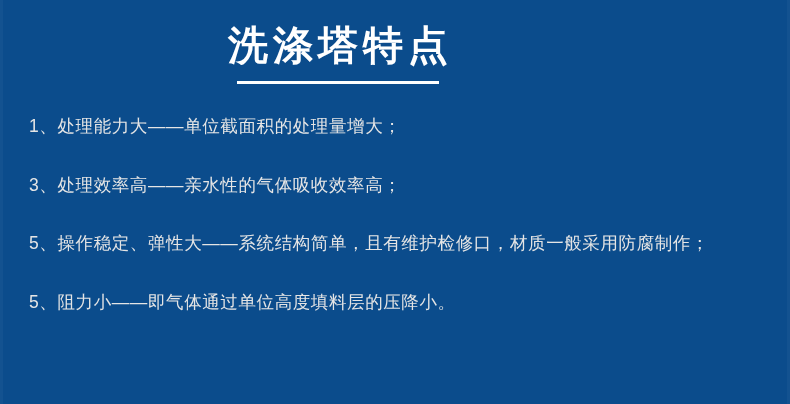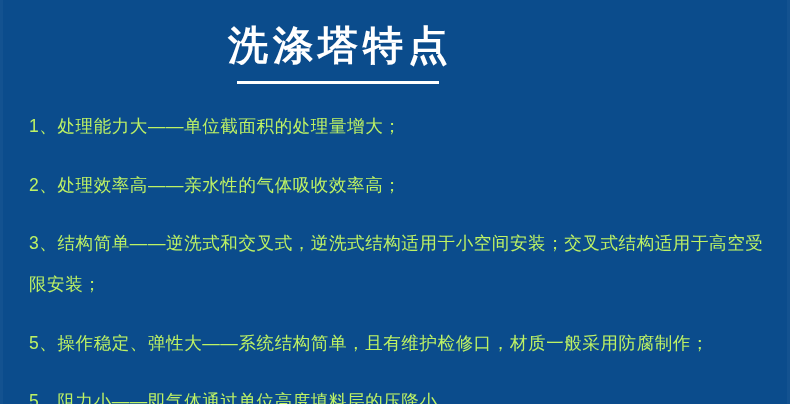--- a/index.html
+++ b/index.html
@@ -59,21 +59,21 @@
     margin: 13px auto 0 auto;
   }
 
   .body-list {
     position: absolute;
     left: 29px;
     top: 106px;
     width: 742px;
   }
   .bullet {
-    color: #bef264;
+    color: #e5e5e5;
     font-size: 17.5px;
     line-height: 41px;
     letter-spacing: 0.6px;
     font-weight: normal;
     text-align: left;
     white-space: normal;
   }
   
   .bullet.b1 { margin-top: 0px; }
   .bullet.b2 { margin-top: 4px; }
@@ -86,19 +86,18 @@
 
 <div id="slide">
 
   <div class="header">
     <h1 class="title">洗涤塔特点</h1>
     <div class="title-rule"></div>
   </div>
 
   <div class="body-list">
     <p class="bullet b1">1、处理能力大——单位截面积的处理量增大；</p>
-    <p class="bullet b2">2、处理效率高——亲水性的气体吸收效率高；</p>
-    <p class="bullet b3">3、结构简单——逆洗式和交叉式，逆洗式结构适用于小空间安装；交叉式结构适用于高空受限安装；</p>
+    <p class="bullet b2">3、处理效率高——亲水性的气体吸收效率高；</p>
     <p class="bullet b4">5、操作稳定、弹性大——系统结构简单，且有维护检修口，材质一般采用防腐制作；</p>
     <p class="bullet b5">5、阻力小——即气体通过单位高度填料层的压降小。</p>
   </div>
 
 </div>
 
 </body></html>

